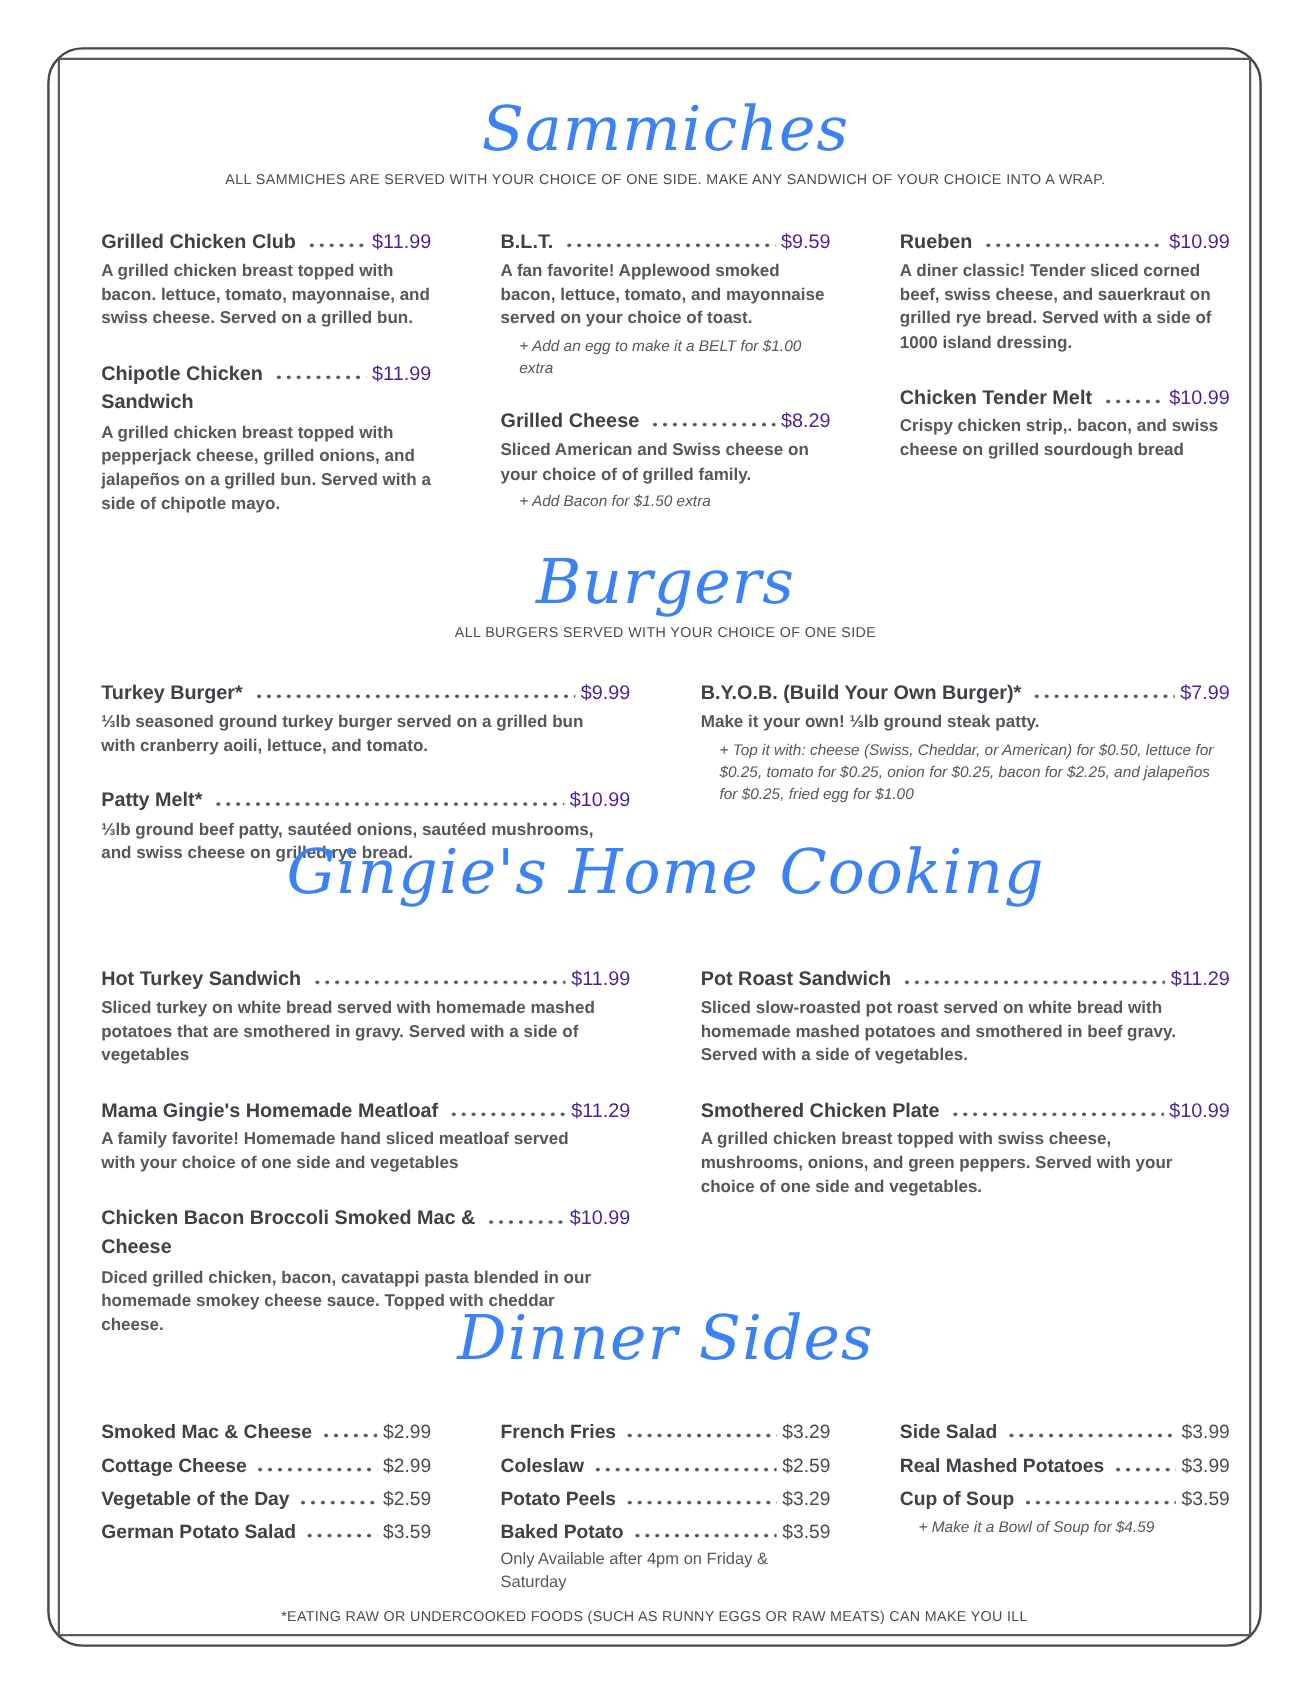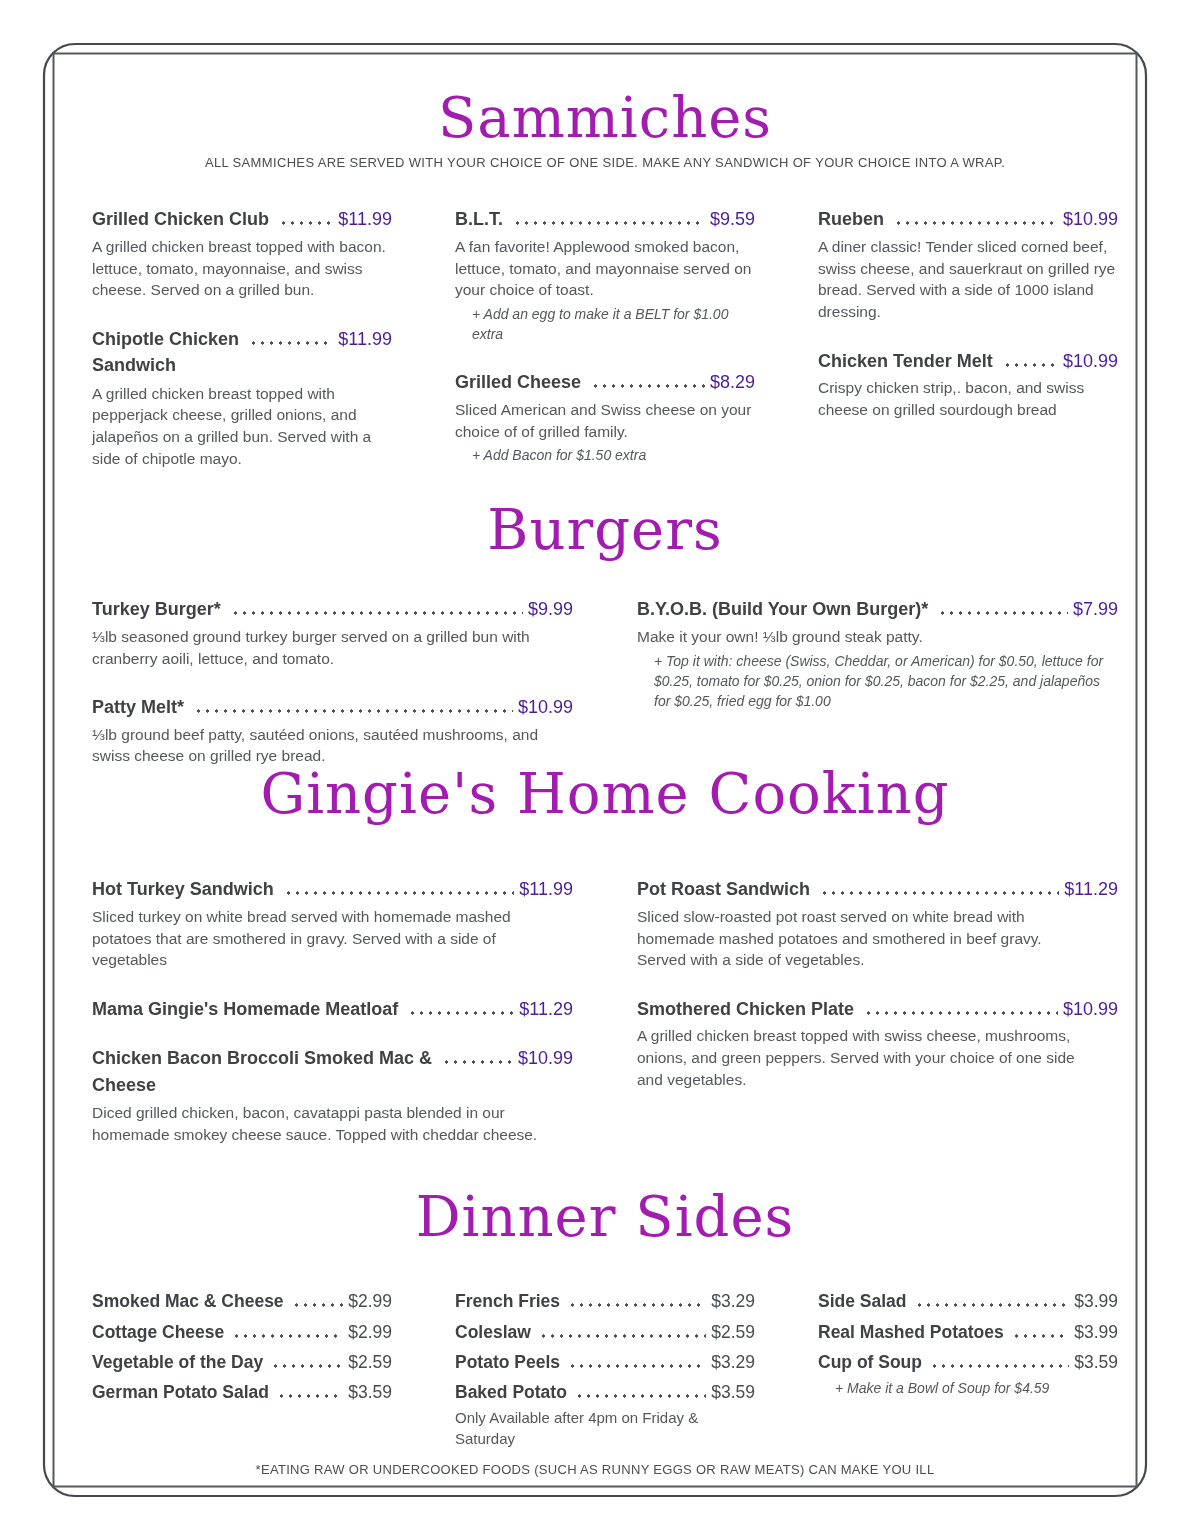--- a/index.html
+++ b/index.html
@@ -11,21 +11,21 @@
   .border-svg{position:absolute;left:0;top:0;width:1190px;height:1540px;}
 
   .sec{position:absolute;left:92px;width:1026px;}
   .sec-sammiches{top:84px;}
   .sec-burgers{top:496px;}
   .sec-home{top:760px;}
   .sec-sides{top:1183px;}
 
   .sec-title{
     text-align:center;font-family:"DejaVu Serif","Liberation Serif",serif;
-    font-weight:400;font-size:56px;line-height:1.22;color:#a21caf;
+    font-style:italic;font-weight:400;font-size:56px;line-height:1.22;color:#3b82f6;
     letter-spacing:1px;
   }
   .sec-subtitle{
     text-align:center;font-size:13px;line-height:18px;color:#4a4d52;
     letter-spacing:.35px;margin-top:2px;
   }
 
   .cols{display:flex;}
   .cols-3{gap:63px;margin-top:36px;}
   .cols-3 .col{width:300px;flex:none;}
@@ -38,21 +38,21 @@
   .item{margin-bottom:27px;}
   .head{display:flex;align-items:baseline;justify-content:space-between;}
   .nm{font-weight:700;font-size:18px;line-height:1.25;color:#3e4146;white-space:nowrap;}
   .lead{
     flex:1 1 auto;height:4px;margin-left:10px;margin-right:5px;min-width:24px;
     background-image:radial-gradient(circle,#4c5055 1.45px,rgba(0,0,0,0) 1.8px);
     background-size:9px 4px;background-repeat:repeat-x;background-position:0 50%;
   }
   .pr{font-size:18px;color:#4c1d95;white-space:nowrap;}
   .nm2{font-weight:700;font-size:18px;line-height:1.3;color:#3e4146;margin-top:4px;}
-  .desc{font-size:15.5px;line-height:1.4;color:#54585d;margin-top:5px;}
+  .desc{font-size:15.5px;line-height:1.4;color:#54585d;margin-top:5px;font-weight:bold;}
   .cols-2 .desc{max-width:452px;}
   .note{font-size:14px;font-style:italic;line-height:1.45;color:#54585d;margin-top:3px;margin-left:17px;}
 
   .side{margin-bottom:5px;}
   .snm{font-weight:700;font-size:17.5px;line-height:1.45;color:#3e4146;white-space:nowrap;}
   .spr{font-size:17.5px;color:#484c51;white-space:nowrap;}
   .side .lead{margin-left:8px;}
   .side-sub{font-size:15px;line-height:1.38;color:#54585d;margin-top:2px;}
 
   .footer{
@@ -127,20 +127,21 @@
           <span class="pr">$10.99</span>
         </div>
         <div class="desc">Crispy chicken strip,. bacon, and swiss cheese on grilled sourdough bread</div>
       </div>
     </div>
   </div>
 </div>
 
 <div class="sec sec-burgers">
   <div class="sec-title">Burgers</div>
+  <div class="sec-subtitle">ALL BURGERS SERVED WITH YOUR CHOICE OF ONE SIDE</div>
   <div class="cols cols-2">
     <div class="col">
       <div class="item">
         <div class="head">
           <span class="nm">Turkey Burger*</span>
           <span class="lead"></span>
           <span class="pr">$9.99</span>
         </div>
         <div class="desc">⅓lb seasoned ground turkey burger served on a grilled bun with cranberry aoili, lettuce, and tomato.</div>
       </div>
@@ -178,20 +179,21 @@
           <span class="pr">$11.99</span>
         </div>
         <div class="desc">Sliced turkey on white bread served with homemade mashed potatoes that are smothered in gravy. Served with a side of vegetables</div>
       </div>
       <div class="item">
         <div class="head">
           <span class="nm">Mama Gingie's Homemade Meatloaf</span>
           <span class="lead"></span>
           <span class="pr">$11.29</span>
         </div>
+        <div class="desc">A family favorite! Homemade hand sliced meatloaf served with your choice of one side and vegetables</div>
       </div>
       <div class="item">
         <div class="head">
           <span class="nm">Chicken Bacon Broccoli Smoked Mac &amp;</span>
           <span class="lead"></span>
           <span class="pr">$10.99</span>
         </div>
         <div class="nm2">Cheese</div>
         <div class="desc">Diced grilled chicken, bacon, cavatappi pasta blended in our homemade smokey cheese sauce. Topped with cheddar cheese.</div>
       </div>

